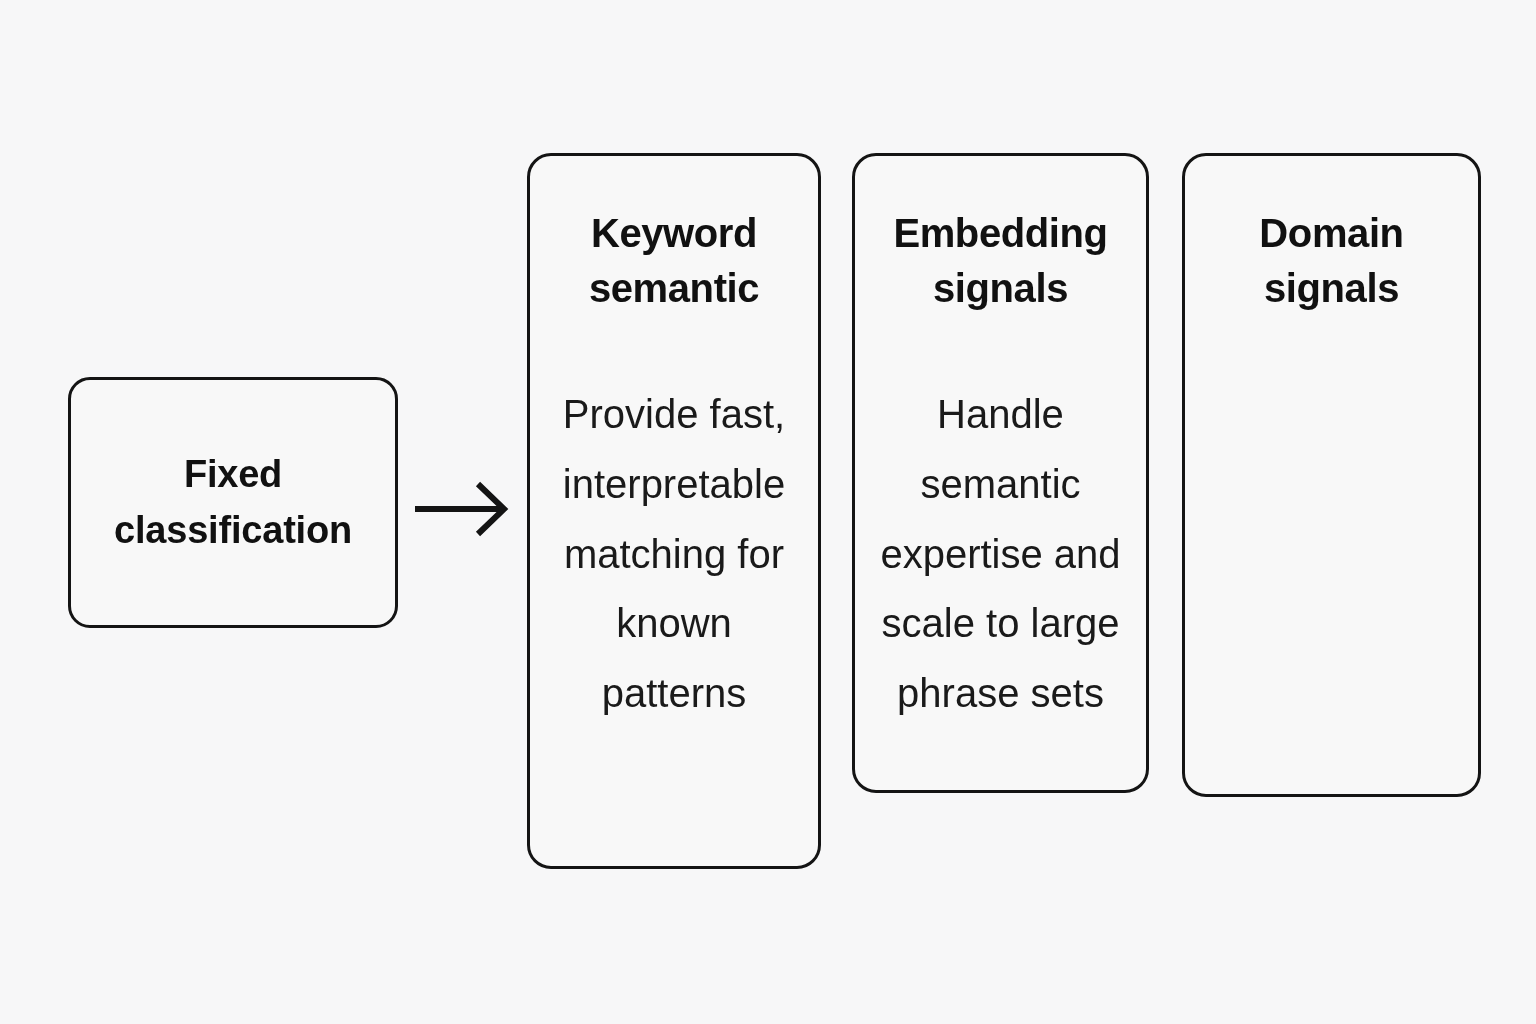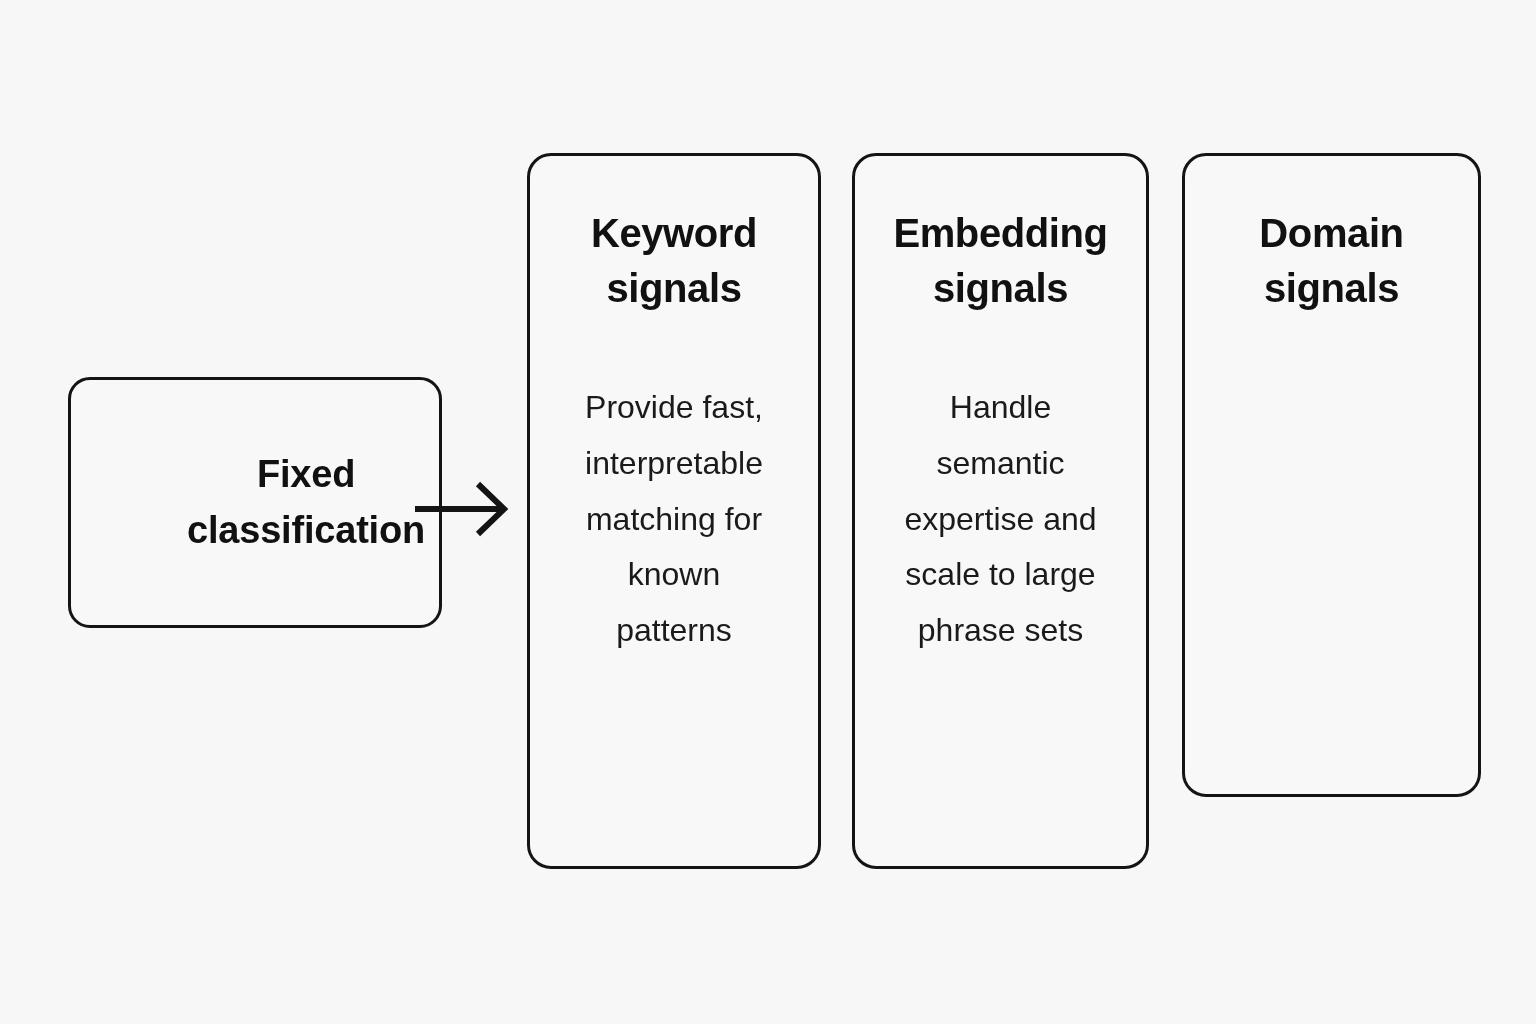--- a/index.html
+++ b/index.html
@@ -20,29 +20,29 @@
     position: relative;
     width: 1536px;
     height: 1024px;
   }
 
   
   .source-node {
     position: absolute;
     left: 68px;
     top: 377px;
-    width: 374px;
+    width: 330px;
     height: 251px;
     box-sizing: border-box;
     border: 3px solid #141414;
     border-radius: 22px;
     background: #f8f8f8;
     display: flex;
     align-items: center;
-    justify-content: flex-end;
+    justify-content: center;
     text-align: center;
   }
   .source-node .node-label {
     font-size: 38px;
     font-weight: bold;
     line-height: 1.45;
     letter-spacing: -0.2px;
     color: #111111;
     padding: 0 14px;
     white-space: pre-line;
@@ -62,36 +62,36 @@
     position: absolute;
     top: 153px;
     box-sizing: border-box;
     border: 3px solid #141414;
     border-radius: 24px;
     background: #f8f8f8;
     padding: 50px 18px 0 18px;
     text-align: center;
   }
   .card-1 { left: 527px;  width: 294px; height: 716px; }
-  .card-2 { left: 852px;  width: 297px; height: 716px; }
+  .card-2 { left: 852px;  width: 297px; height: 640px; }
   .card-3 { left: 1182px; width: 299px; height: 644px; }
 
   .card-title {
     font-size: 40px;
     font-weight: bold;
     line-height: 1.38;
     letter-spacing: -0.4px;
     color: #111111;
     white-space: pre-line;
     margin: 0;
   }
   .card-body {
     margin: 0;
     margin-top: 64px;
-    font-size: 32px;
+    font-size: 40px;
     font-weight: normal;
     line-height: 1.74;
     color: #1a1a1a;
     white-space: pre-line;
   }
   .card-3 .card-body { margin-top: 62px; }
 </style>
 </head>
 <body>
 
@@ -104,21 +104,21 @@
 
   <div class="flow-arrow">
     <svg width="108" height="74" viewBox="0 0 108 74" xmlns="http://www.w3.org/2000/svg">
       <line x1="7" y1="37" x2="92" y2="37" stroke="#141414" stroke-width="6" stroke-linecap="butt"></line>
       <polyline points="70,12 96,37 70,62" fill="none" stroke="#141414" stroke-width="6" stroke-linecap="butt" stroke-linejoin="miter"></polyline>
     </svg>
   </div>
 
   <div class="card card-1">
     <div class="card-title">Keyword
-signals</div>
+semantic</div>
     <div class="card-body">Provide fast,
 interpretable
 matching for
 known
 patterns</div>
   </div>
 
   <div class="card card-2">
     <div class="card-title">Embedding
 signals</div>

